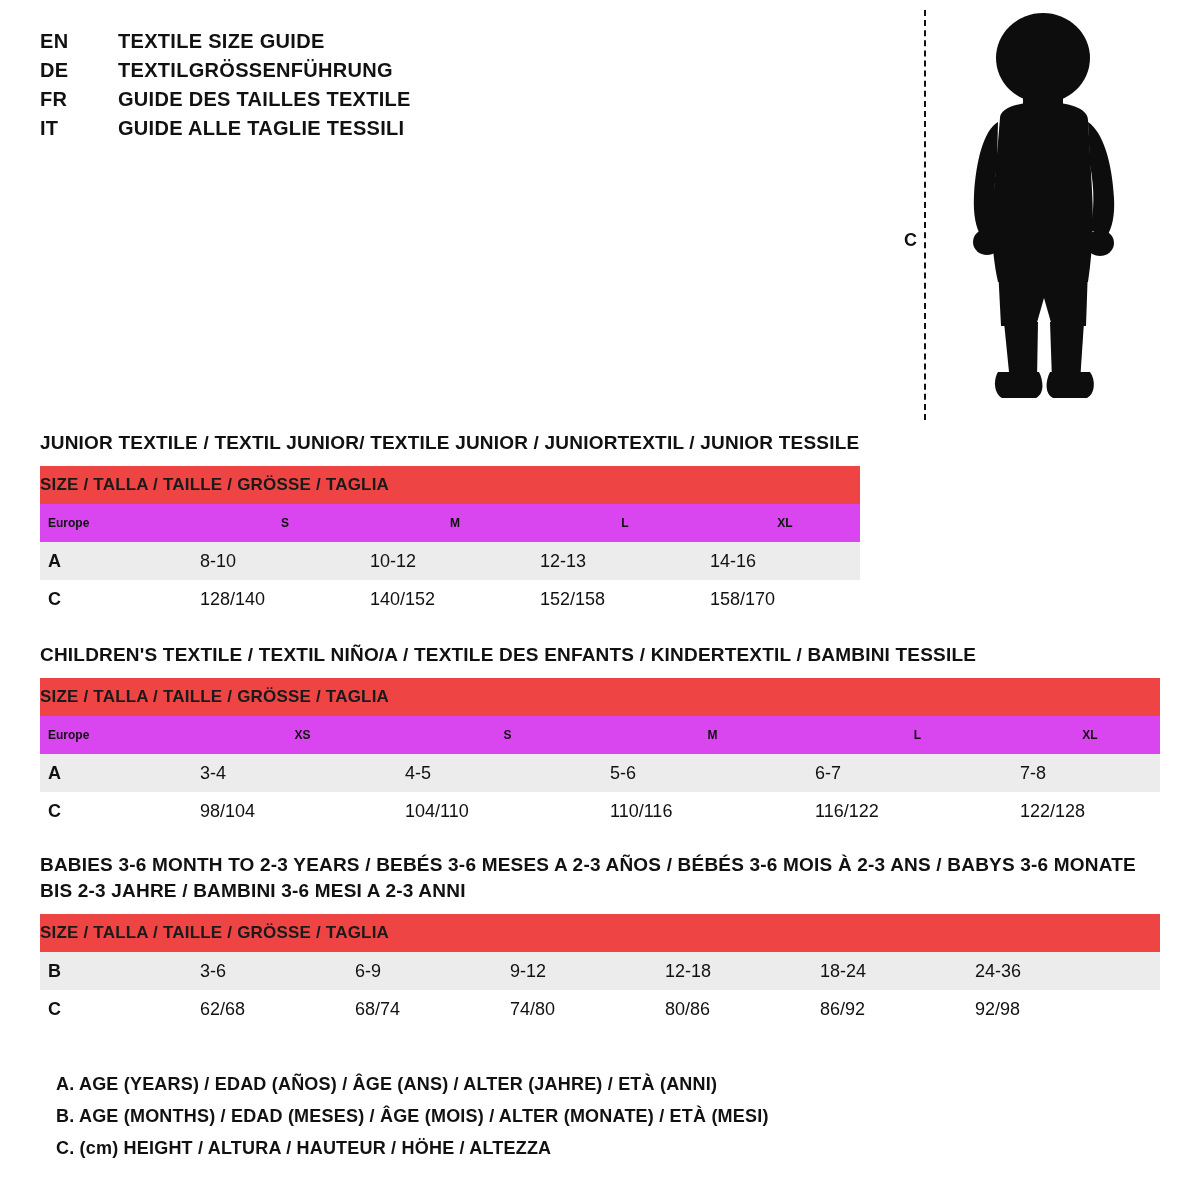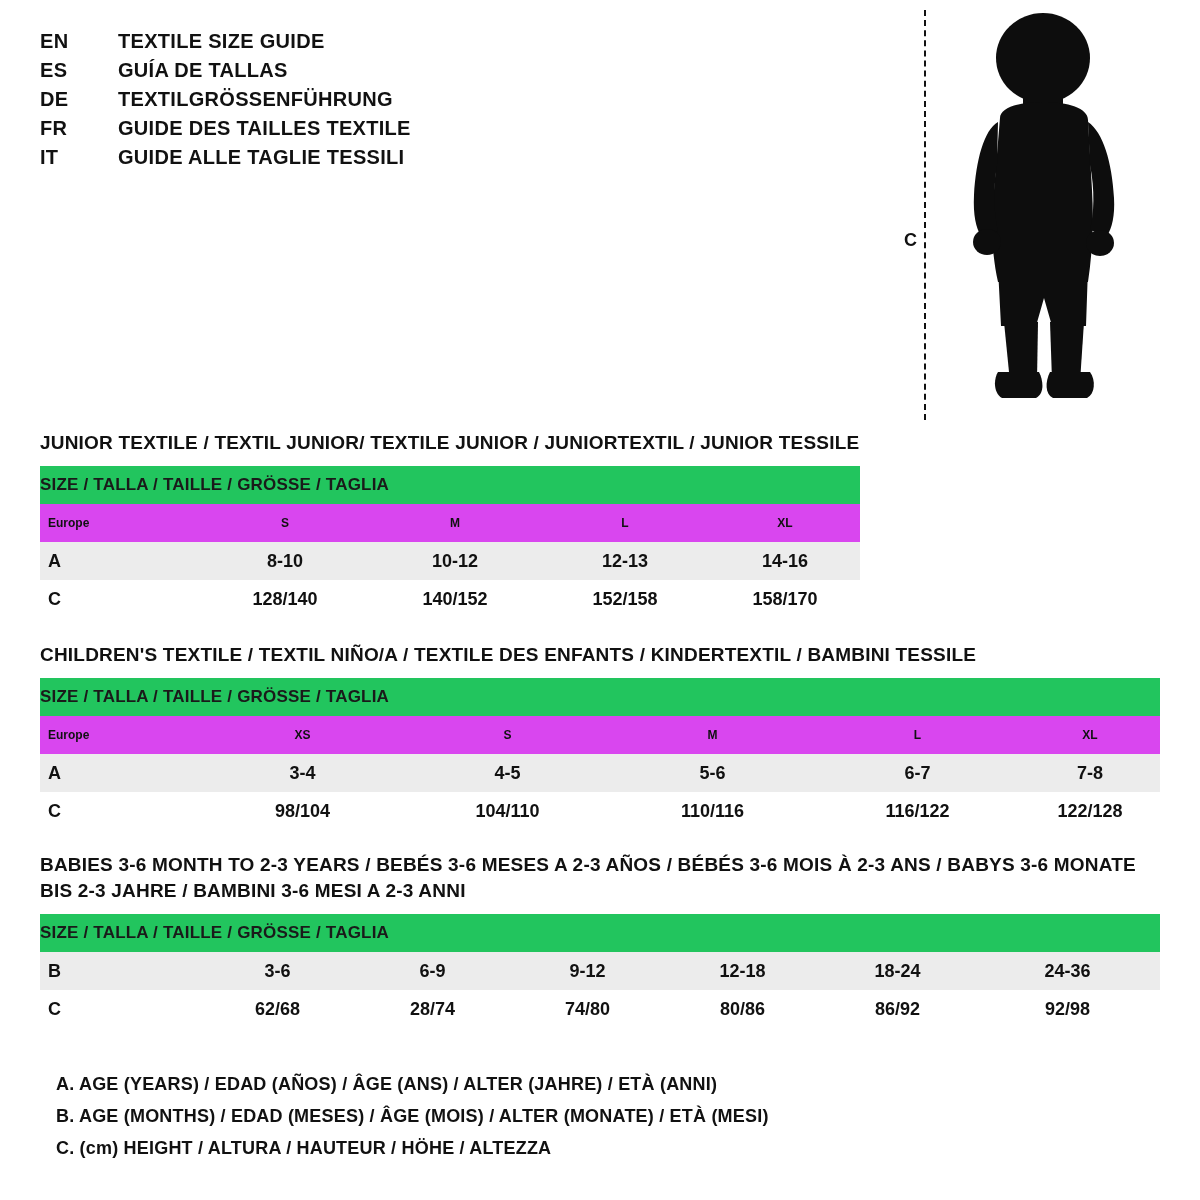--- a/index.html
+++ b/index.html
@@ -102,21 +102,21 @@
   table.size-table {
     border-collapse: collapse;
     font-size: 18px;
   }
   table.size-table td {
     padding: 4px 0;
     height: 30px;
     vertical-align: middle;
   }
   .band-row td {
-    background: #22c55e;
+    background: #ef4444;
     color: #1a1a1a;
     font-weight: bold;
     font-size: 17px;
     padding-left: 8px;
     height: 28px;
     letter-spacing: 0.2px;
   }
   .hdr-row td {
     background: #d946ef;
     font-weight: bold;
@@ -126,22 +126,21 @@
   .hdr-row td.rowlab,
   .data-row td.rowlab {
     text-align: left;
     padding-left: 8px;
     font-weight: bold;
   }
   .data-row.shade td {
     background: #ececec;
   }
   .data-row td {
-    text-align: center;
-    font-weight: bold;
+    font-weight: normal;
     background: #ffffff;
   }
 
   
   .legend {
     position: absolute;
     left: 56px;
     width: 1120px;
   }
   .legend-line {
@@ -153,24 +152,20 @@
 </style>
 </head>
 <body>
 
 <div class="page">
 
   <div class="lang-block">
     <div class="lang-row">
       <div class="lang-code">EN</div>
       <div class="lang-text">TEXTILE SIZE GUIDE</div>
-    </div>
-    <div class="lang-row">
-      <div class="lang-code">ES</div>
-      <div class="lang-text">GUÍA DE TALLAS</div>
     </div>
     <div class="lang-row">
       <div class="lang-code">DE</div>
       <div class="lang-text">TEXTILGRÖSSENFÜHRUNG</div>
     </div>
     <div class="lang-row">
       <div class="lang-code">FR</div>
       <div class="lang-text">GUIDE DES TAILLES TEXTILE</div>
     </div>
     <div class="lang-row">
@@ -331,21 +326,21 @@
           <td>3-6</td>
           <td>6-9</td>
           <td>9-12</td>
           <td>12-18</td>
           <td>18-24</td>
           <td>24-36</td>
         </tr>
         <tr class="data-row">
           <td class="rowlab">C</td>
           <td>62/68</td>
-          <td>28/74</td>
+          <td>68/74</td>
           <td>74/80</td>
           <td>80/86</td>
           <td>86/92</td>
           <td>92/98</td>
         </tr>
       </tbody>
     </table>
   </div>
 
   <div class="legend" style="top:1068px;">

